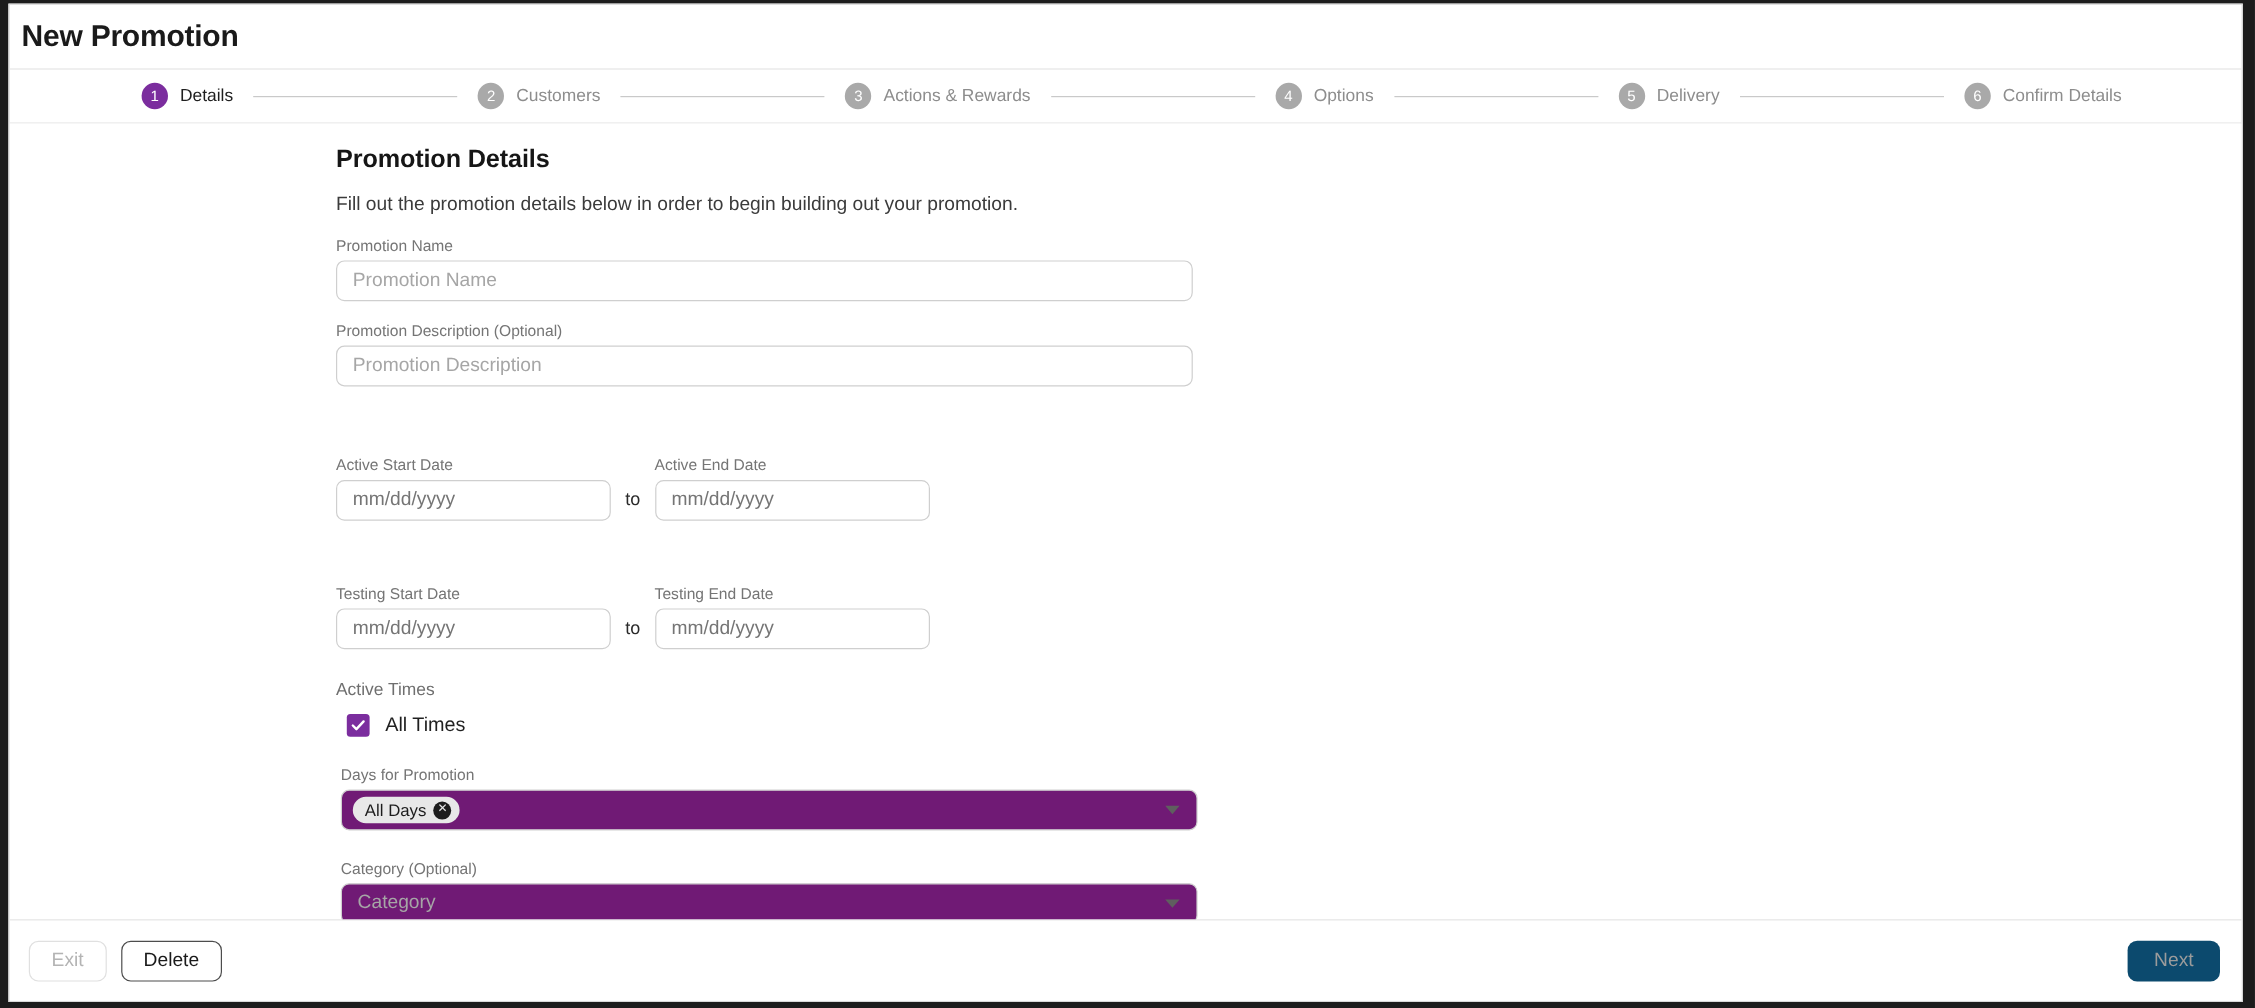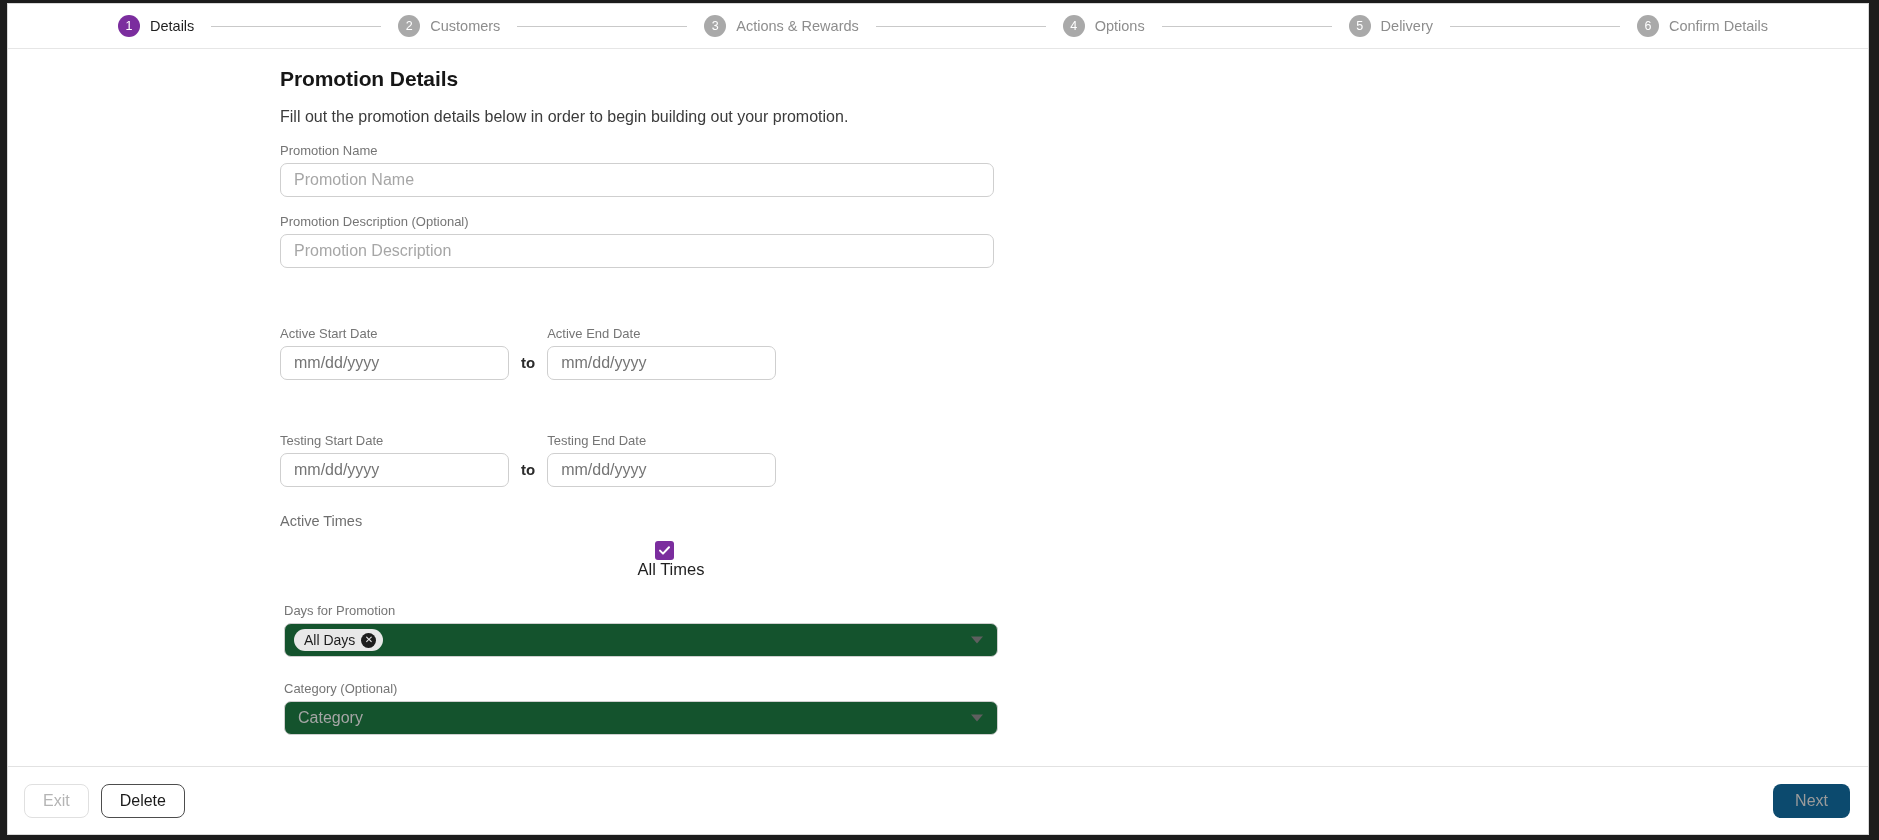--- a/index.html
+++ b/index.html
@@ -167,36 +167,34 @@
     display: flex;
     align-items: center;
     font-family: "Liberation Sans", sans-serif;
   }
   .date-sep {
     font-size: 15px;
     color: #2a2a2a;
     margin: 0 12px;
     padding-bottom: 9px;
     flex: 0 0 auto;
-    font-weight: bold;
   }
   .date-row.second { margin-top: 9px; }
 
   
   .group-label {
     font-size: 14.5px;
     color: #6f6f6f;
     margin-top: 26px;
   }
   .check-row {
     display: flex;
     align-items: center;
     margin-top: 12px;
     margin-left: 9px;
-    flex-direction: column;
   }
   .checkbox {
     width: 19px;
     height: 19px;
     border-radius: 3px;
     background: #7b2d9e;
     display: flex;
     align-items: center;
     justify-content: center;
     flex: 0 0 auto;
@@ -216,21 +214,21 @@
     margin-bottom: 5px;
     display: block;
   }
   .select {
     width: 714px;
     height: 34px;
     box-sizing: border-box;
     border: 1px solid #cfcfcf;
     border-radius: 7px;
     padding: 0 11px 0 9px;
-    background: #14532d;
+    background: #701a75;
     display: flex;
     align-items: center;
     position: relative;
   }
   .select .placeholder {
     font-size: 16px;
     color: #a6a6a6;
     padding-left: 4px;
   }
   .caret {
@@ -306,20 +304,23 @@
     background: #0c4a6e;
     color: #9b9b9b;
     padding: 0 22px;
   }
 </style>
 </head>
 <body>
 
 <div class="window">
 
+  <div class="titlebar">
+    <h1>New Promotion</h1>
+  </div>
 
   <div class="stepper">
     <div class="step active">
       <span class="step-badge">1</span>
       <span class="step-label">Details</span>
     </div>
     <div class="step-connector"></div>
 
     <div class="step">
       <span class="step-badge">2</span>

